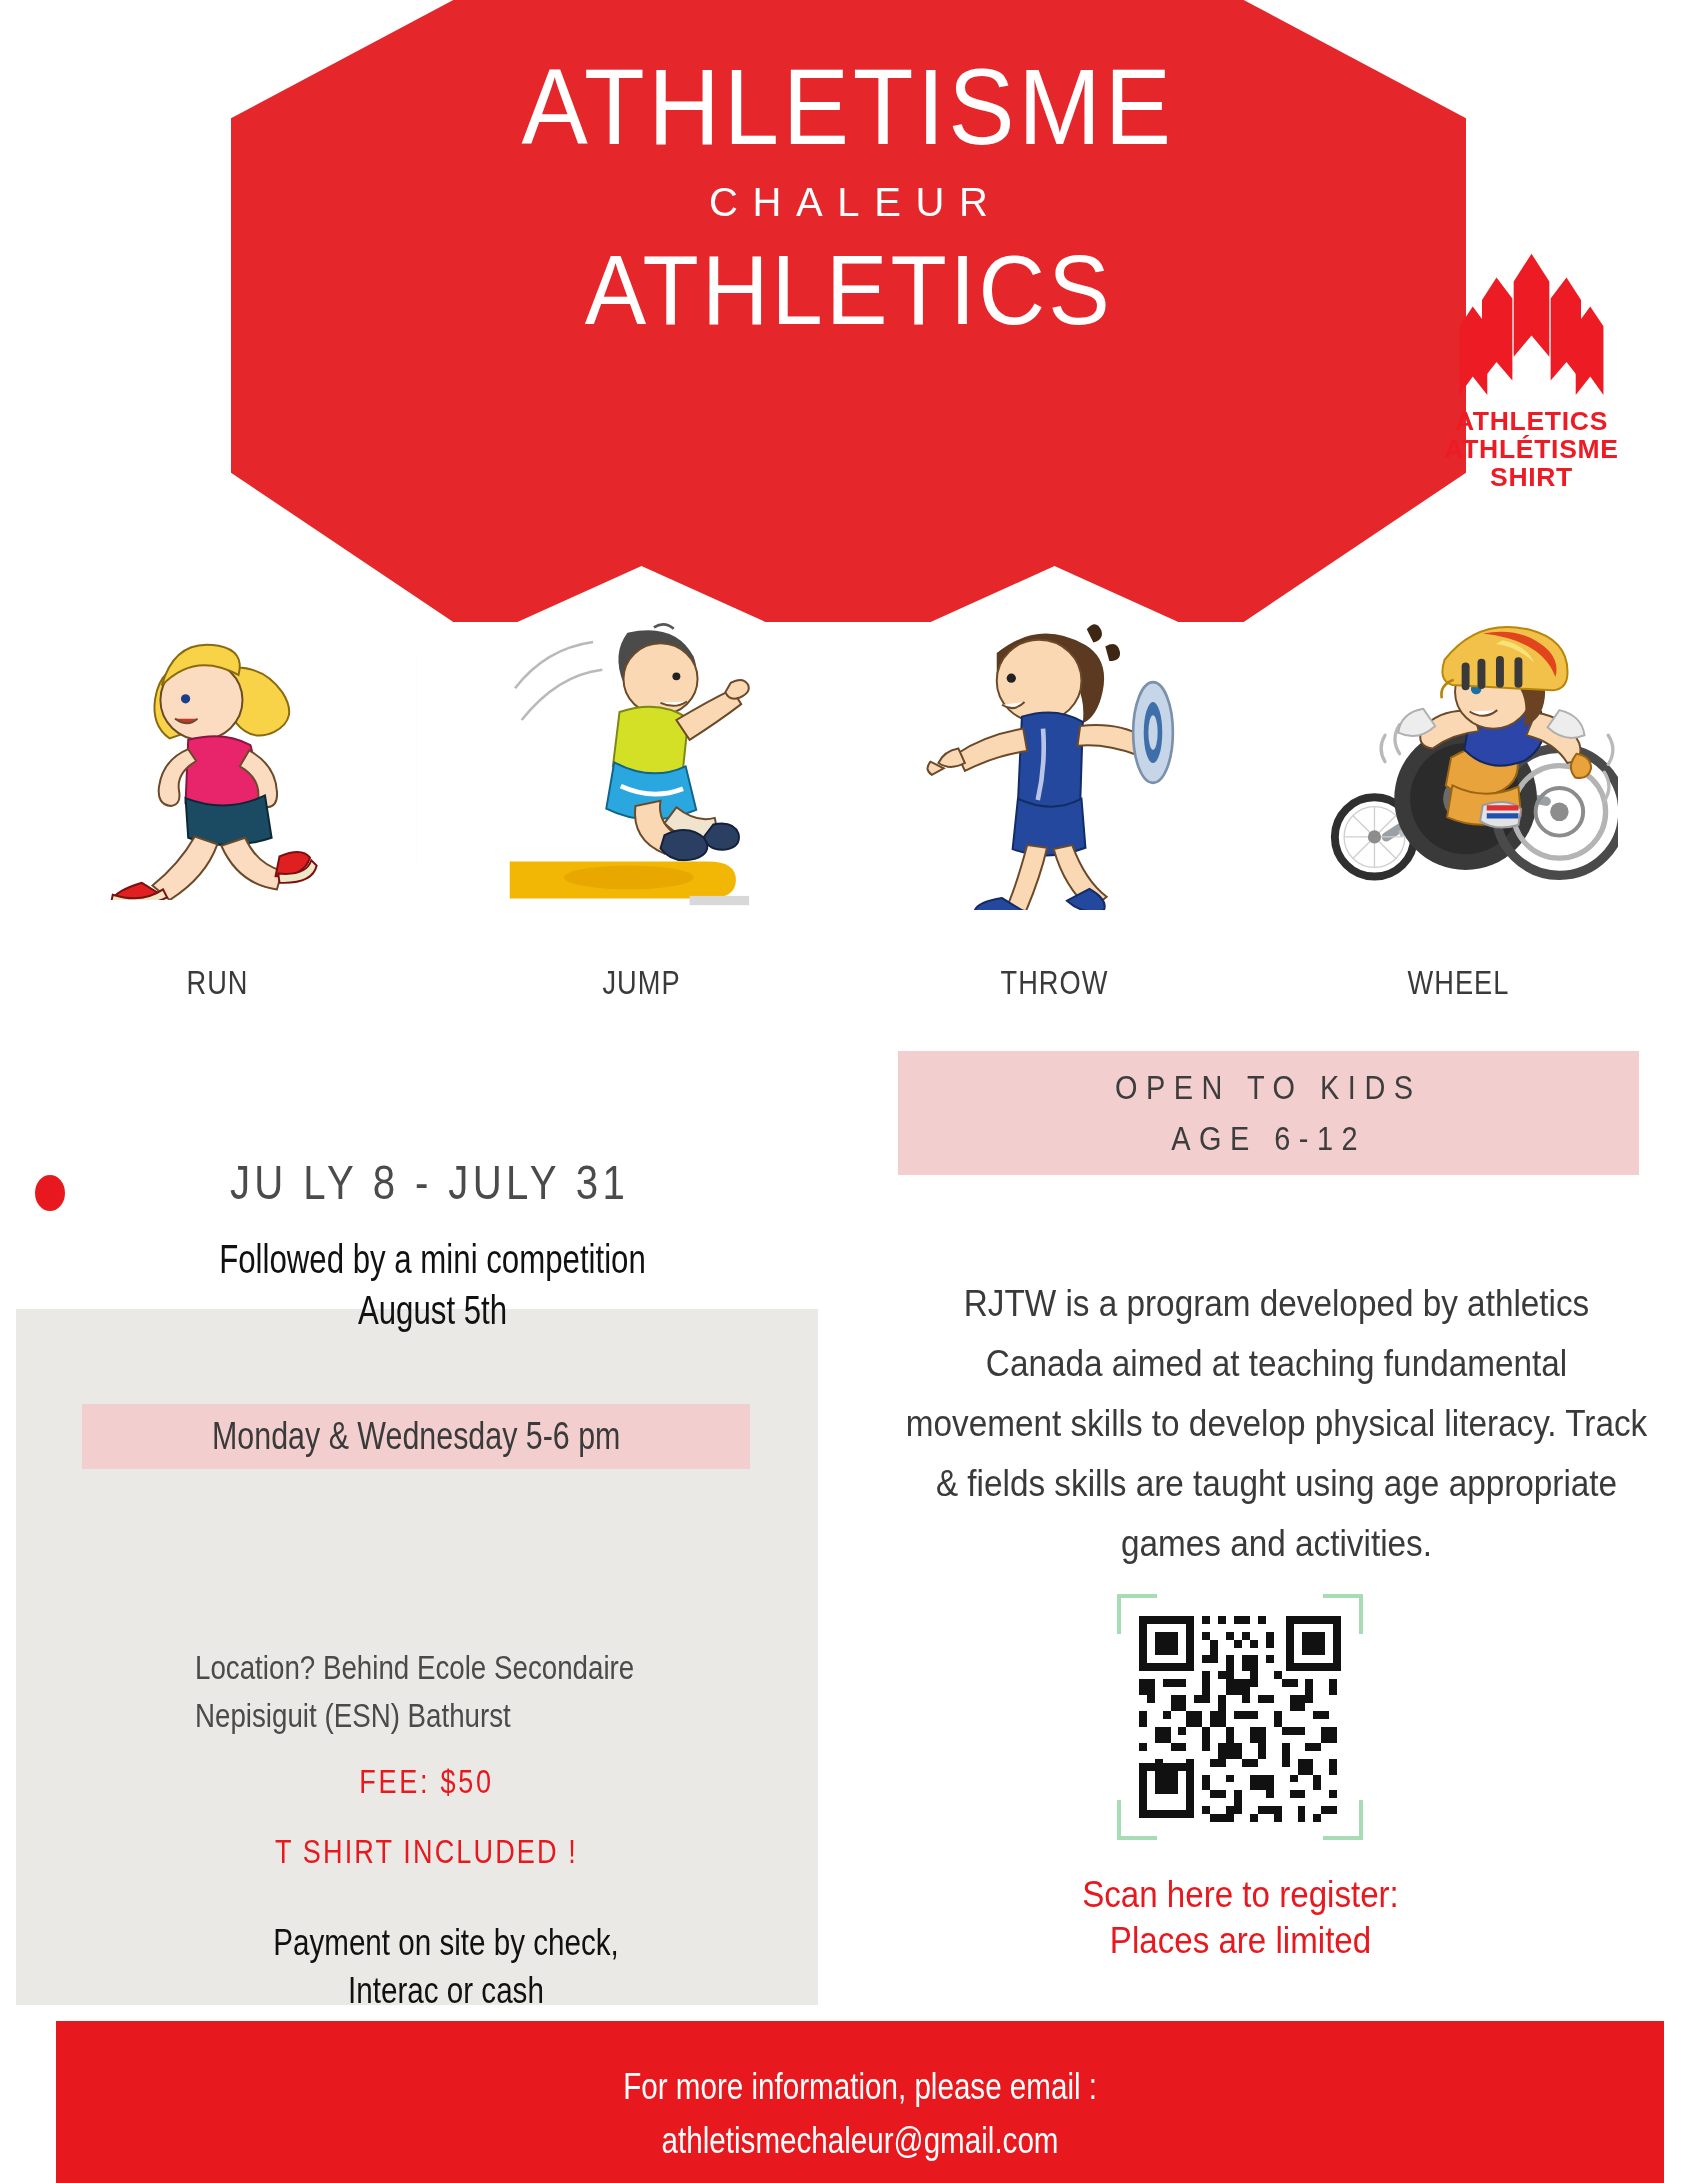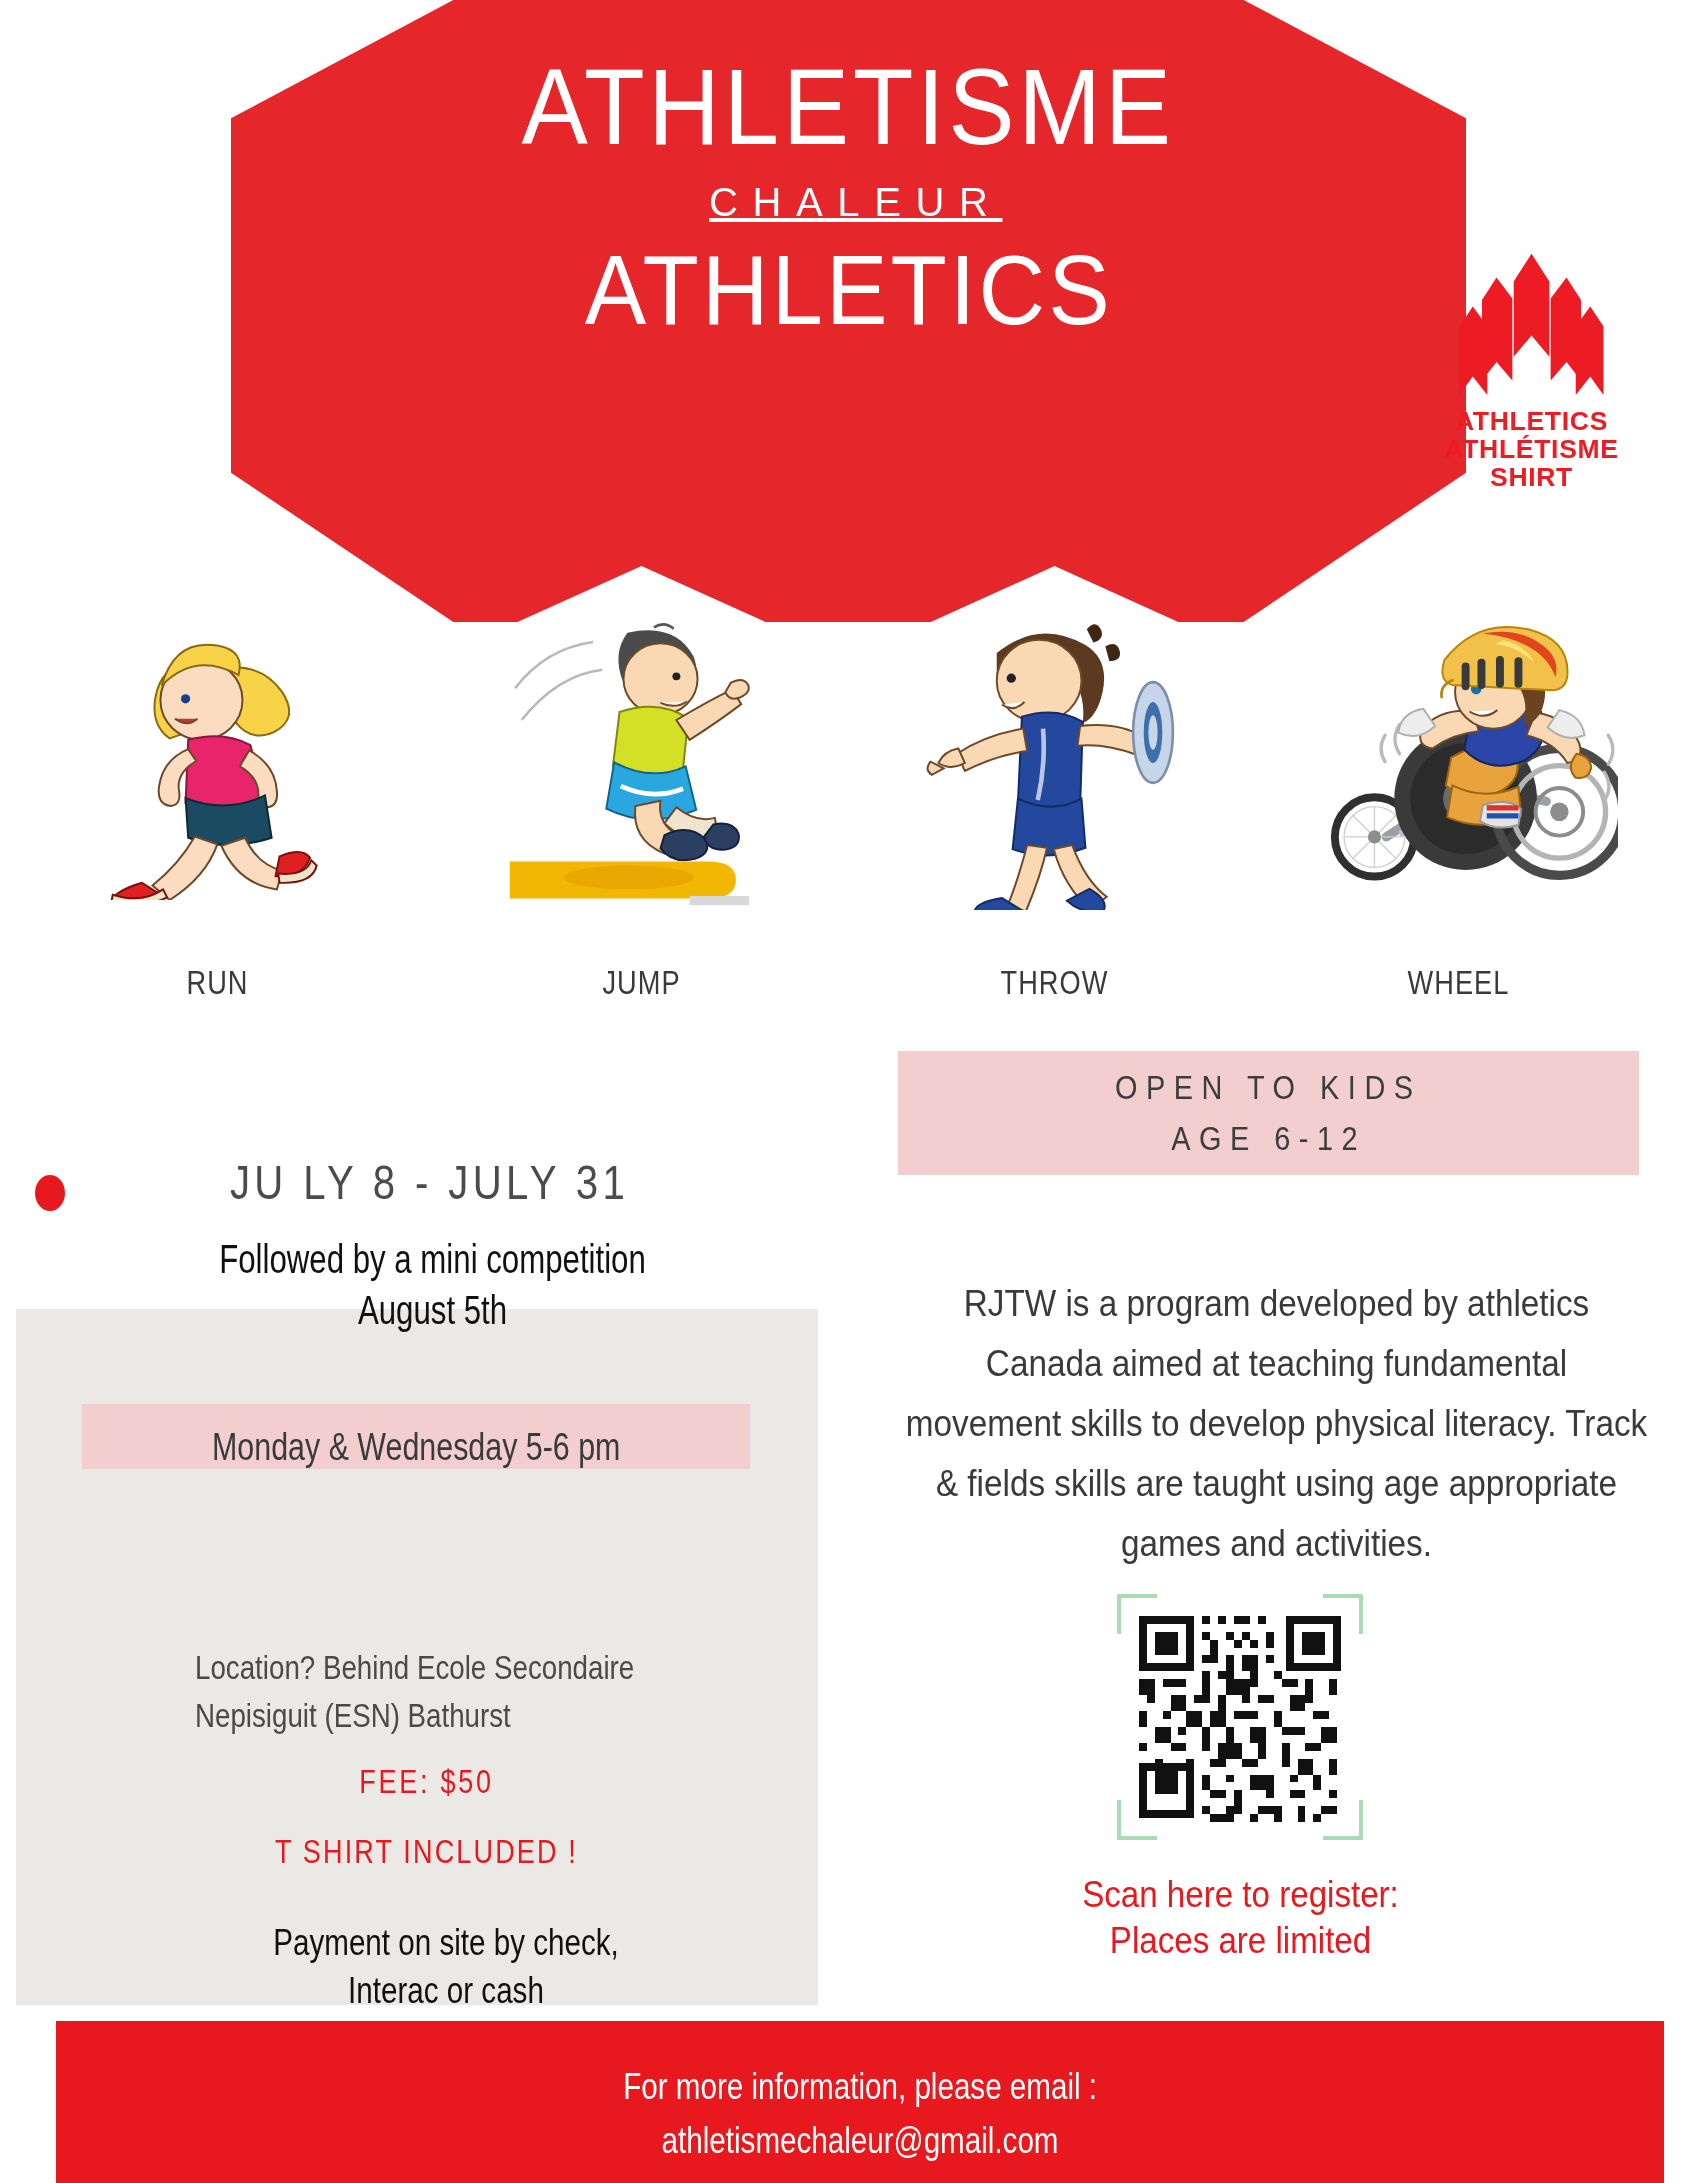--- a/index.html
+++ b/index.html
@@ -14,21 +14,21 @@
   .hero-hex{
     position:absolute;left:215px;top:0;width:1235px;height:622px;
     background:#E5262B;
     clip-path:polygon(18% 0%, 82% 0%, 100% 19%, 100% 76%, 82% 100%, 18% 100%, 0% 76%, 0% 19%);
     z-index:2;
   }
   .hero-text{position:absolute;left:215px;top:0;width:1235px;height:622px;z-index:3;
     display:flex;flex-direction:column;align-items:center;justify-content:flex-start;padding-top:52px;box-sizing:border-box;}
   .hero-l1{color:#ffffff;font-size:108px;line-height:1.02;letter-spacing:4px;font-weight:400;
     transform:scaleX(.92);transform-origin:center;white-space:nowrap;}
-  .hero-l2{color:#ffffff;font-size:40px;line-height:1;letter-spacing:14.6px;font-weight:400;margin-top:20px;white-space:nowrap;padding-left:14.6px;text-decoration:underline;}
+  .hero-l2{color:#ffffff;font-size:40px;line-height:1;letter-spacing:14.6px;font-weight:400;margin-top:20px;white-space:nowrap;padding-left:14.6px;}
   .hero-l3{color:#ffffff;font-size:98px;line-height:1.02;letter-spacing:3.3px;font-weight:400;margin-top:18.5px;
     transform:scaleX(.94);transform-origin:center;white-space:nowrap;}
 
   
   .ac-logo{position:absolute;left:1403px;top:251px;width:225px;height:278px;z-index:4;text-align:center;}
   .ac-logo svg{display:block;margin:0 auto;}
   .ac-wordmark{margin-top:4px;color:#ED1C24;font-weight:bold;font-size:26.5px;line-height:1.06;letter-spacing:0.7px;}
 
   
   .hexrow{position:absolute;left:0;top:566px;width:1368px;height:476px;z-index:5;}
@@ -51,21 +51,21 @@
   
   .gray-panel{position:absolute;left:0;top:1309px;width:802px;height:696px;background:#EAE9E6;z-index:1;}
 
   
   .bullet-dot{position:absolute;left:18.5px;top:1175px;width:30px;height:36px;border-radius:50%;background:#E8191E;z-index:7;}
   .dates{position:absolute;left:99px;top:1154px;width:629px;text-align:center;z-index:7;
     color:#4b4b4b;font-size:49px;letter-spacing:5.3px;transform:scaleX(.82);transform-origin:center;white-space:nowrap;}
   .followed{position:absolute;left:66px;top:1234px;width:701px;text-align:center;z-index:7;
     color:#111;font-size:40px;line-height:1.28;transform:scaleX(.78);transform-origin:center top;}
   .sched-bar{position:absolute;left:66px;top:1404px;width:668px;height:65px;background:#F2CECE;z-index:7;
-    display:flex;align-items:flex-end;justify-content:center;}
+    display:flex;align-items:center;justify-content:center;}
   .sched-bar span{color:#3a3a3a;font-size:38px;transform:scaleX(.8);white-space:nowrap;}
   .location{position:absolute;left:179px;top:1644px;width:595px;z-index:7;
     color:#4a4a4a;font-size:33px;line-height:1.45;transform:scaleX(.84);transform-origin:left top;}
   .fee{position:absolute;left:179px;top:1763px;width:463px;text-align:center;z-index:7;
     color:#E8191E;font-size:33px;letter-spacing:3.3px;transform:scaleX(.82);transform-origin:center top;white-space:nowrap;}
   .tshirt{position:absolute;left:179px;top:1833px;width:463px;text-align:center;z-index:7;
     color:#E8191E;font-size:33px;letter-spacing:2.6px;transform:scaleX(.82);transform-origin:center top;white-space:nowrap;}
   .payment{position:absolute;left:99px;top:1919px;width:662px;text-align:center;z-index:7;
     color:#111;font-size:37px;line-height:1.3;transform:scaleX(.8);transform-origin:center top;}
 

